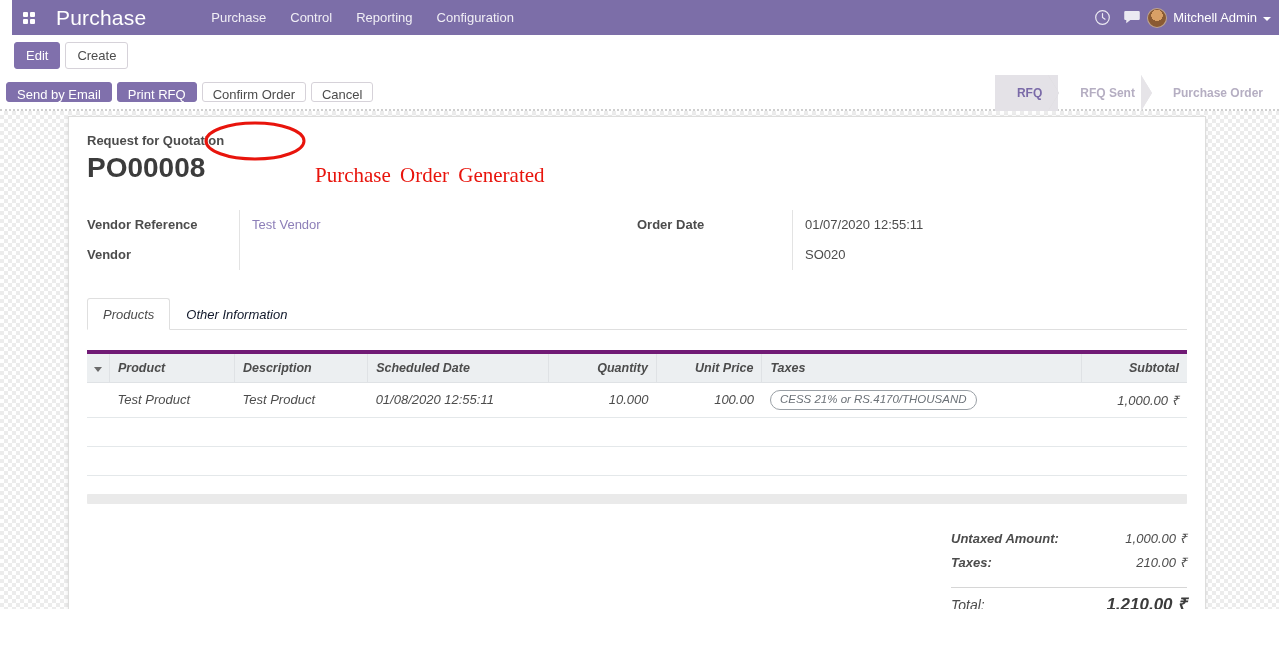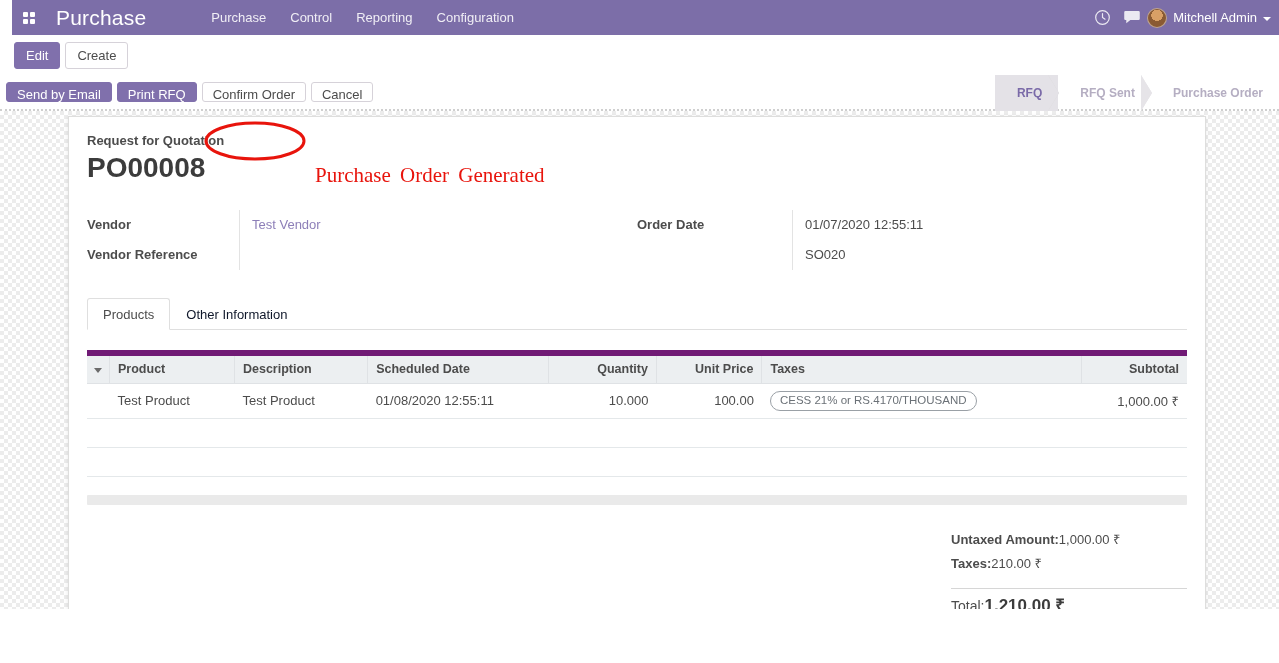--- a/index.html
+++ b/index.html
@@ -300,20 +300,21 @@
     height: 30px;
     line-height: 30px;
     font-size: 13px;
     color: #4c4c4c;
   }
   .f-value.link { color: #8d7fb8; cursor: pointer; }
 
   
   .notebook {
     margin-top: 28px;
+    font-style: italic;
   }
   .tabs {
     display: flex;
     border-bottom: 1px solid #dfdfdf;
     padding-left: 0;
   }
   .tab {
     padding: 8px 15px 7px 15px;
     font-size: 13px;
     color: #0f172a;
@@ -330,21 +331,21 @@
 
   
   table.lines {
     width: 100%;
     border-collapse: collapse;
     margin-top: 20px;
     table-layout: fixed;
   }
   table.lines thead th {
     background: #eceff1;
-    border-top: 6px solid #701a75;
+    border-top: 4px solid #701a75;
     border-bottom: 1px solid #dfe2e5;
     font-size: 12.5px;
     font-weight: bold;
     color: #4c4c4c;
     padding: 6px 8px;
     height: 30px;
     text-align: left;
     white-space: nowrap;
   }
   table.lines thead th.num { text-align: right; }
@@ -393,22 +394,24 @@
 
   
   .totals {
     margin-top: 22px;
     display: flex;
     justify-content: flex-end;
   }
   .totals-inner { width: 236px; }
   .tot-row {
     display: flex;
+    justify-content: space-between;
     align-items: baseline;
     padding: 3px 0;
+    gap: 33px;
   }
   .tot-label {
     font-size: 13px;
     font-weight: bold;
     color: #4c4c4c;
   }
   .tot-value {
     font-size: 13px;
     color: #4c4c4c;
   }
@@ -524,22 +527,22 @@
 
       <div class="title-row">
         <div class="oe-title-label">Request for Quotation</div>
         <div class="oe-title">PO00008</div>
         <div class="annotation">Purchase Order Generated</div>
       </div>
 
       <div class="groups">
         <div class="group group-left">
           <div class="labels-col">
+            <div class="f-label">Vendor Reference</div>
             <div class="f-label">Vendor</div>
-            <div class="f-label">Vendor Reference</div>
           </div>
           <div class="values-col">
             <div class="f-value link">Test Vendor</div>
             <div class="f-value"></div>
           </div>
         </div>
         <div class="group group-right">
           <div class="labels-col right-col">
             <div class="f-label">Order Date</div>
           </div>

